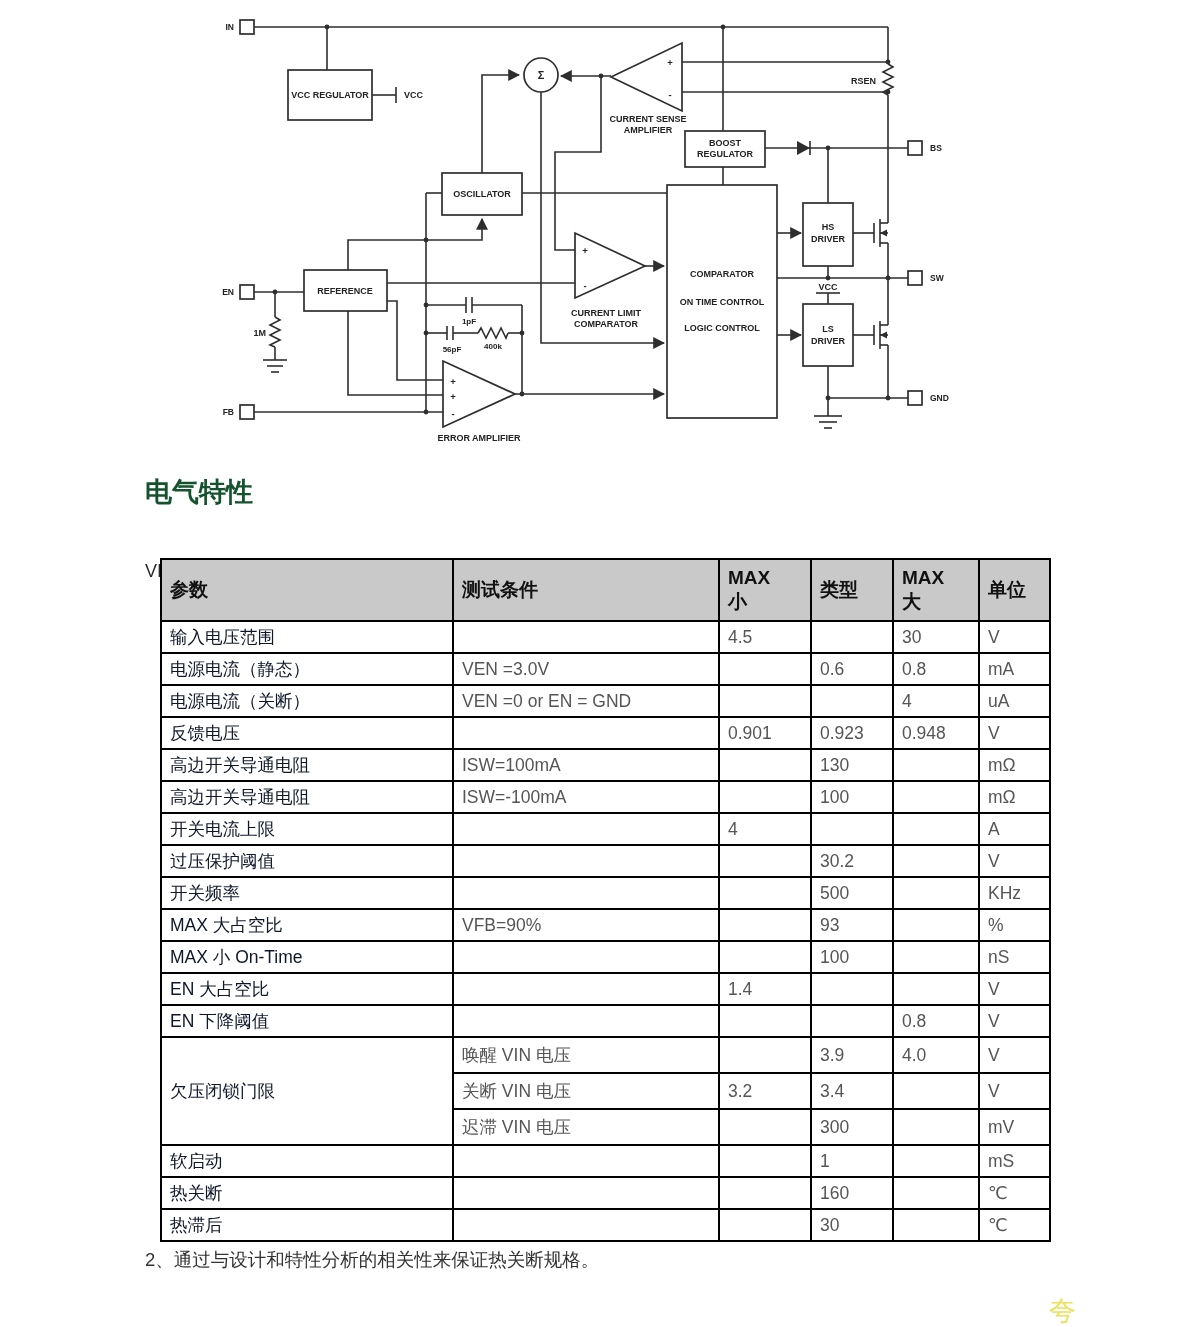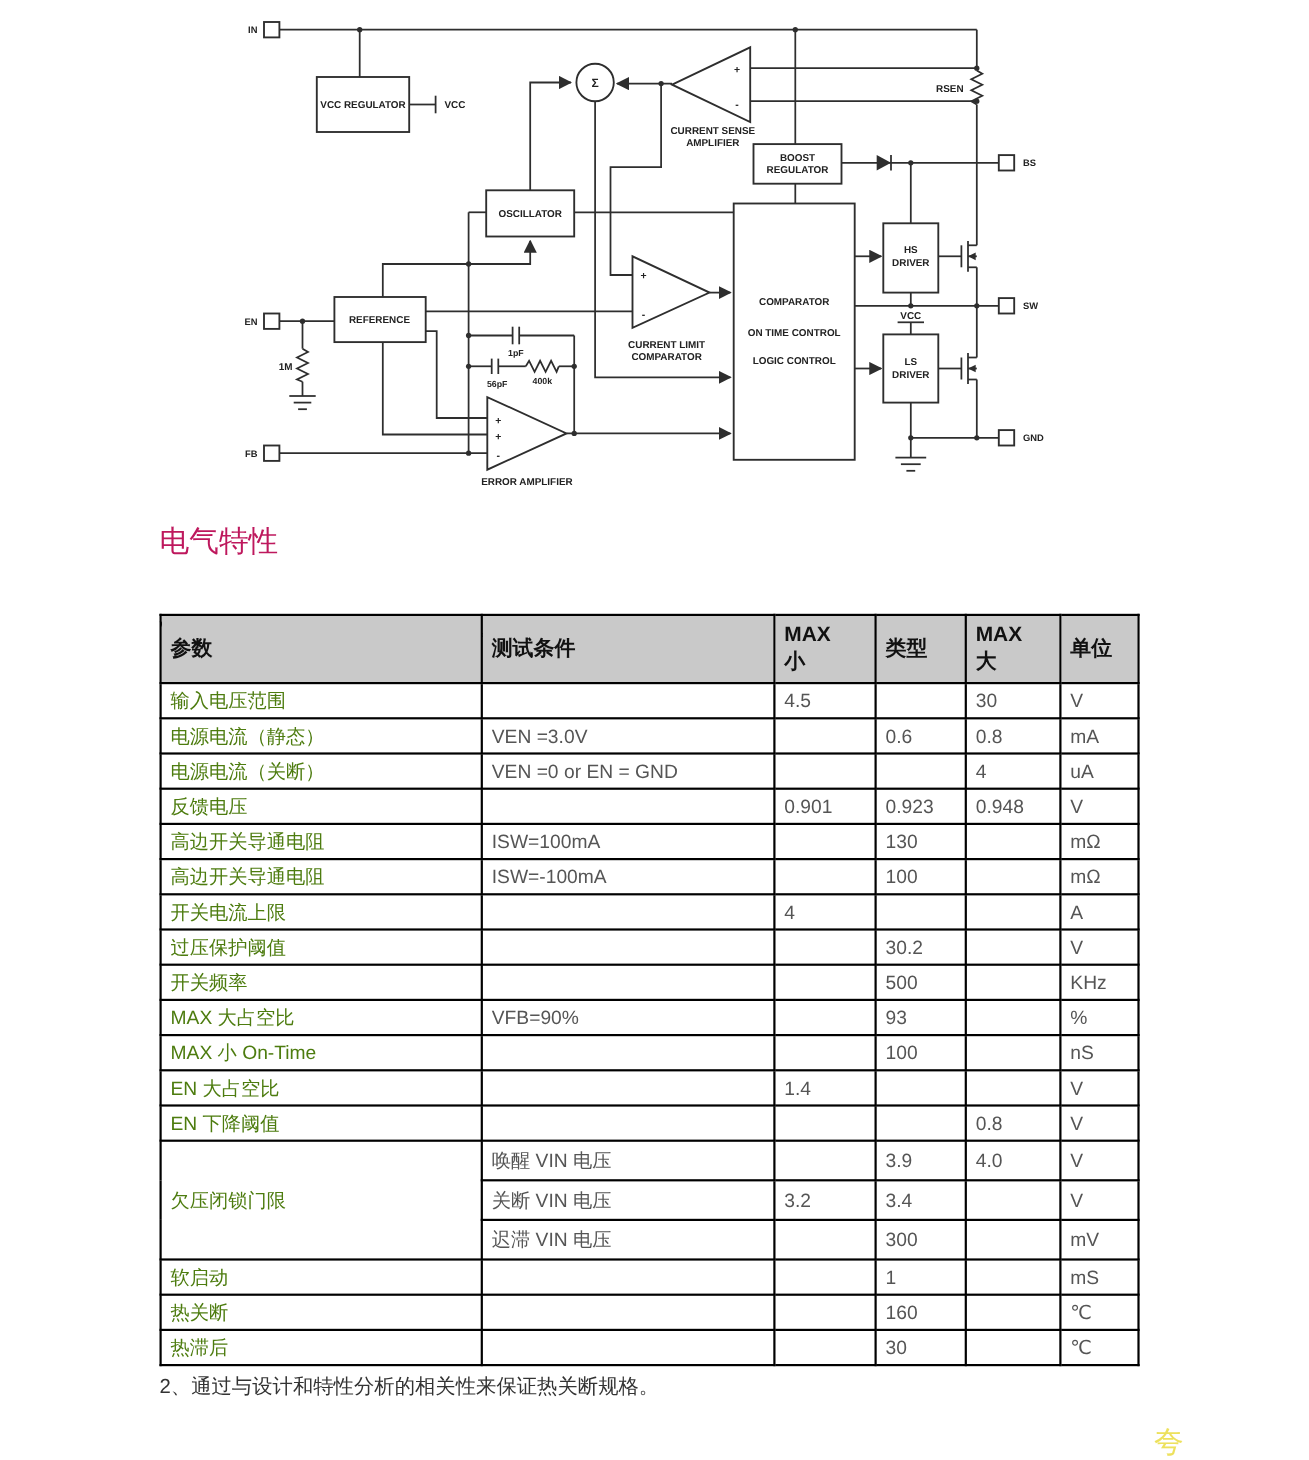--- a/index.html
+++ b/index.html
@@ -1,28 +1,28 @@
 <!DOCTYPE html>
 <html><head>
 <meta charset="utf-8">
 <style>
   html,body{margin:0;padding:0;background:#ffffff;}
   .page{position:relative;width:1100px;height:1327px;background:#ffffff;overflow:hidden;
         font-family:"Liberation Sans","DejaVu Sans",sans-serif;}
   .diagram-svg{position:absolute;left:0;top:0;}
-  .section-title{position:absolute;left:145px;top:474px;font-size:27px;font-weight:normal;color:#be185d;text-align:center;}
+  .section-title{position:absolute;left:145px;top:474px;font-size:27px;font-weight:bold;color:#14532d;text-align:center;}
   .condition-line{position:absolute;left:145px;top:527px;font-size:18px;color:#2b2b2b;margin-top:32px;}
-  table.spec{position:absolute;left:145px;top:558px;width:889px;border-collapse:collapse;table-layout:fixed;}
+  table.spec{position:absolute;left:160px;top:558px;width:889px;border-collapse:collapse;table-layout:fixed;}
   table.spec th,table.spec td{border:2px solid #000;padding:0 0 0 8px;vertical-align:middle;overflow:hidden;}
   table.spec thead tr{height:62px;}
   table.spec th{background:#C9C9C9;font-size:19px;font-weight:bold;color:#111;text-align:left;white-space:pre-line;line-height:1.25;}
   table.spec tbody tr{height:32px;}
   table.spec tbody tr.tall{height:36px;}
   table.spec td{font-size:17.5px;color:#555;background:#fff;white-space:nowrap;}
-  table.spec td.c-param{color:#4d7c0f;}
+  table.spec td.c-param{color:#0f172a;}
   .notes{position:absolute;left:145px;top:1243px;font-size:18.5px;color:#333;line-height:33px;}
   .watermark{position:absolute;left:1049px;top:1293px;font-size:27px;color:#EDE15D;letter-spacing:1px;}
   .svg-text{font-family:"Liberation Sans","DejaVu Sans",sans-serif;font-weight:bold;fill:#222;}
 </style>
 </head>
 <body>
 
 <div class="page">
 
   <svg class="diagram-svg" width="1190" height="470" viewBox="0 0 1190 470">

